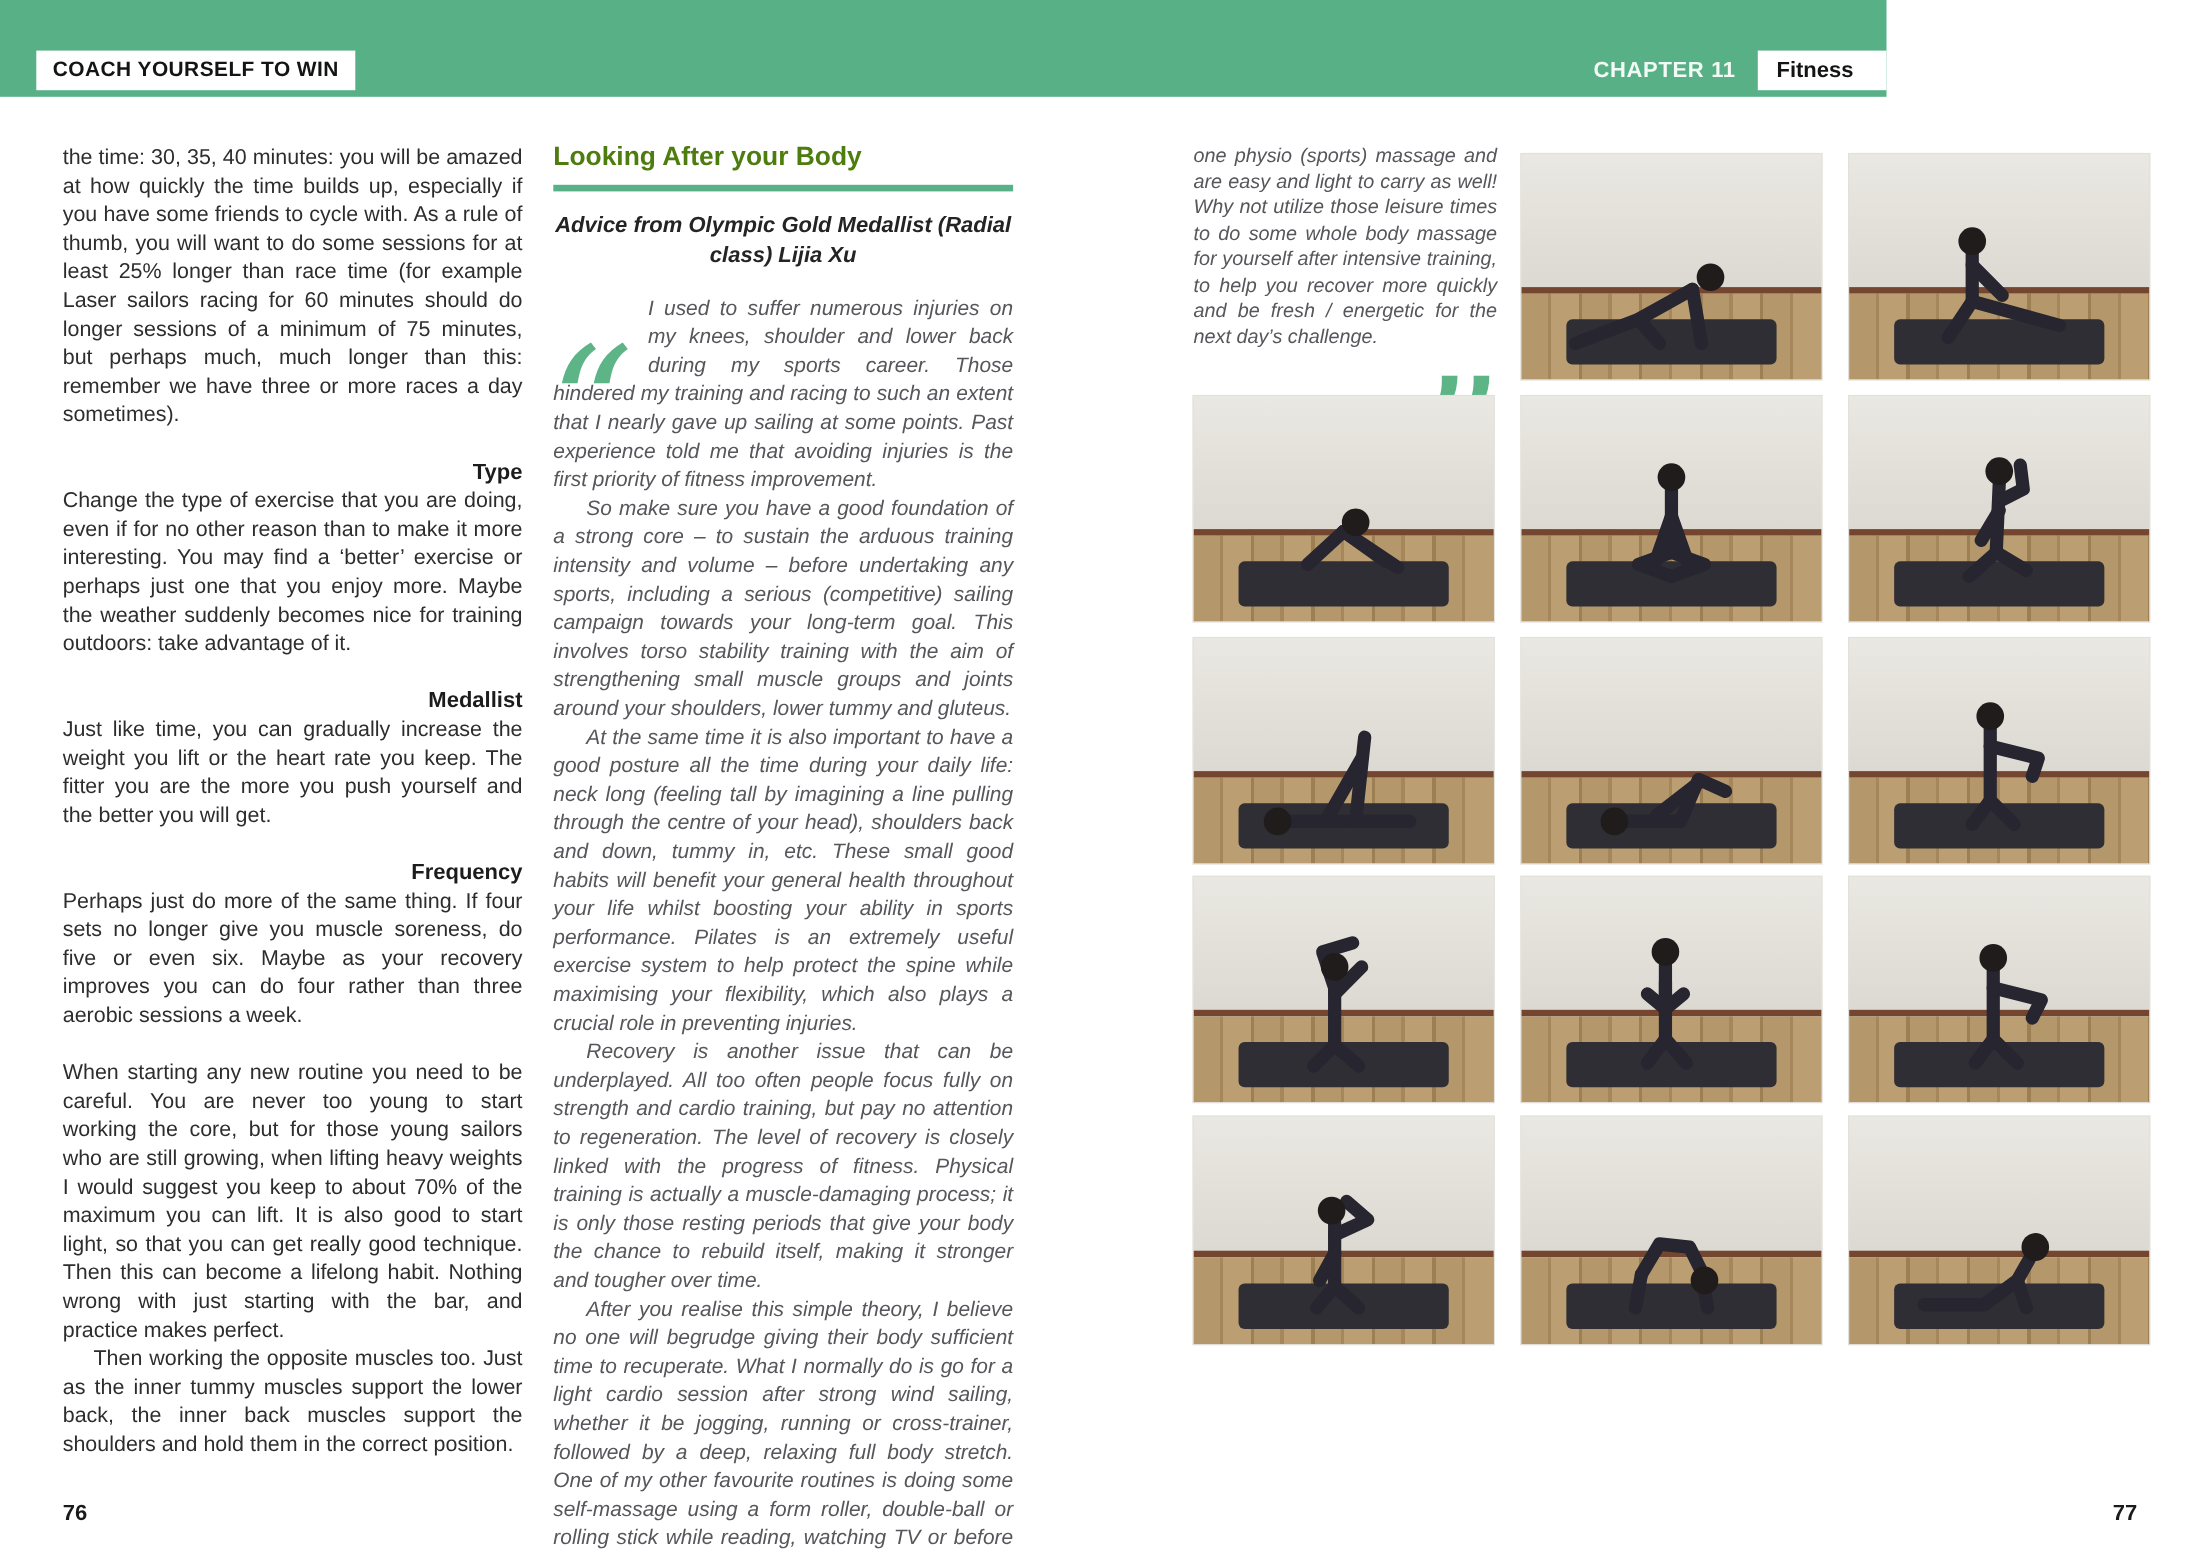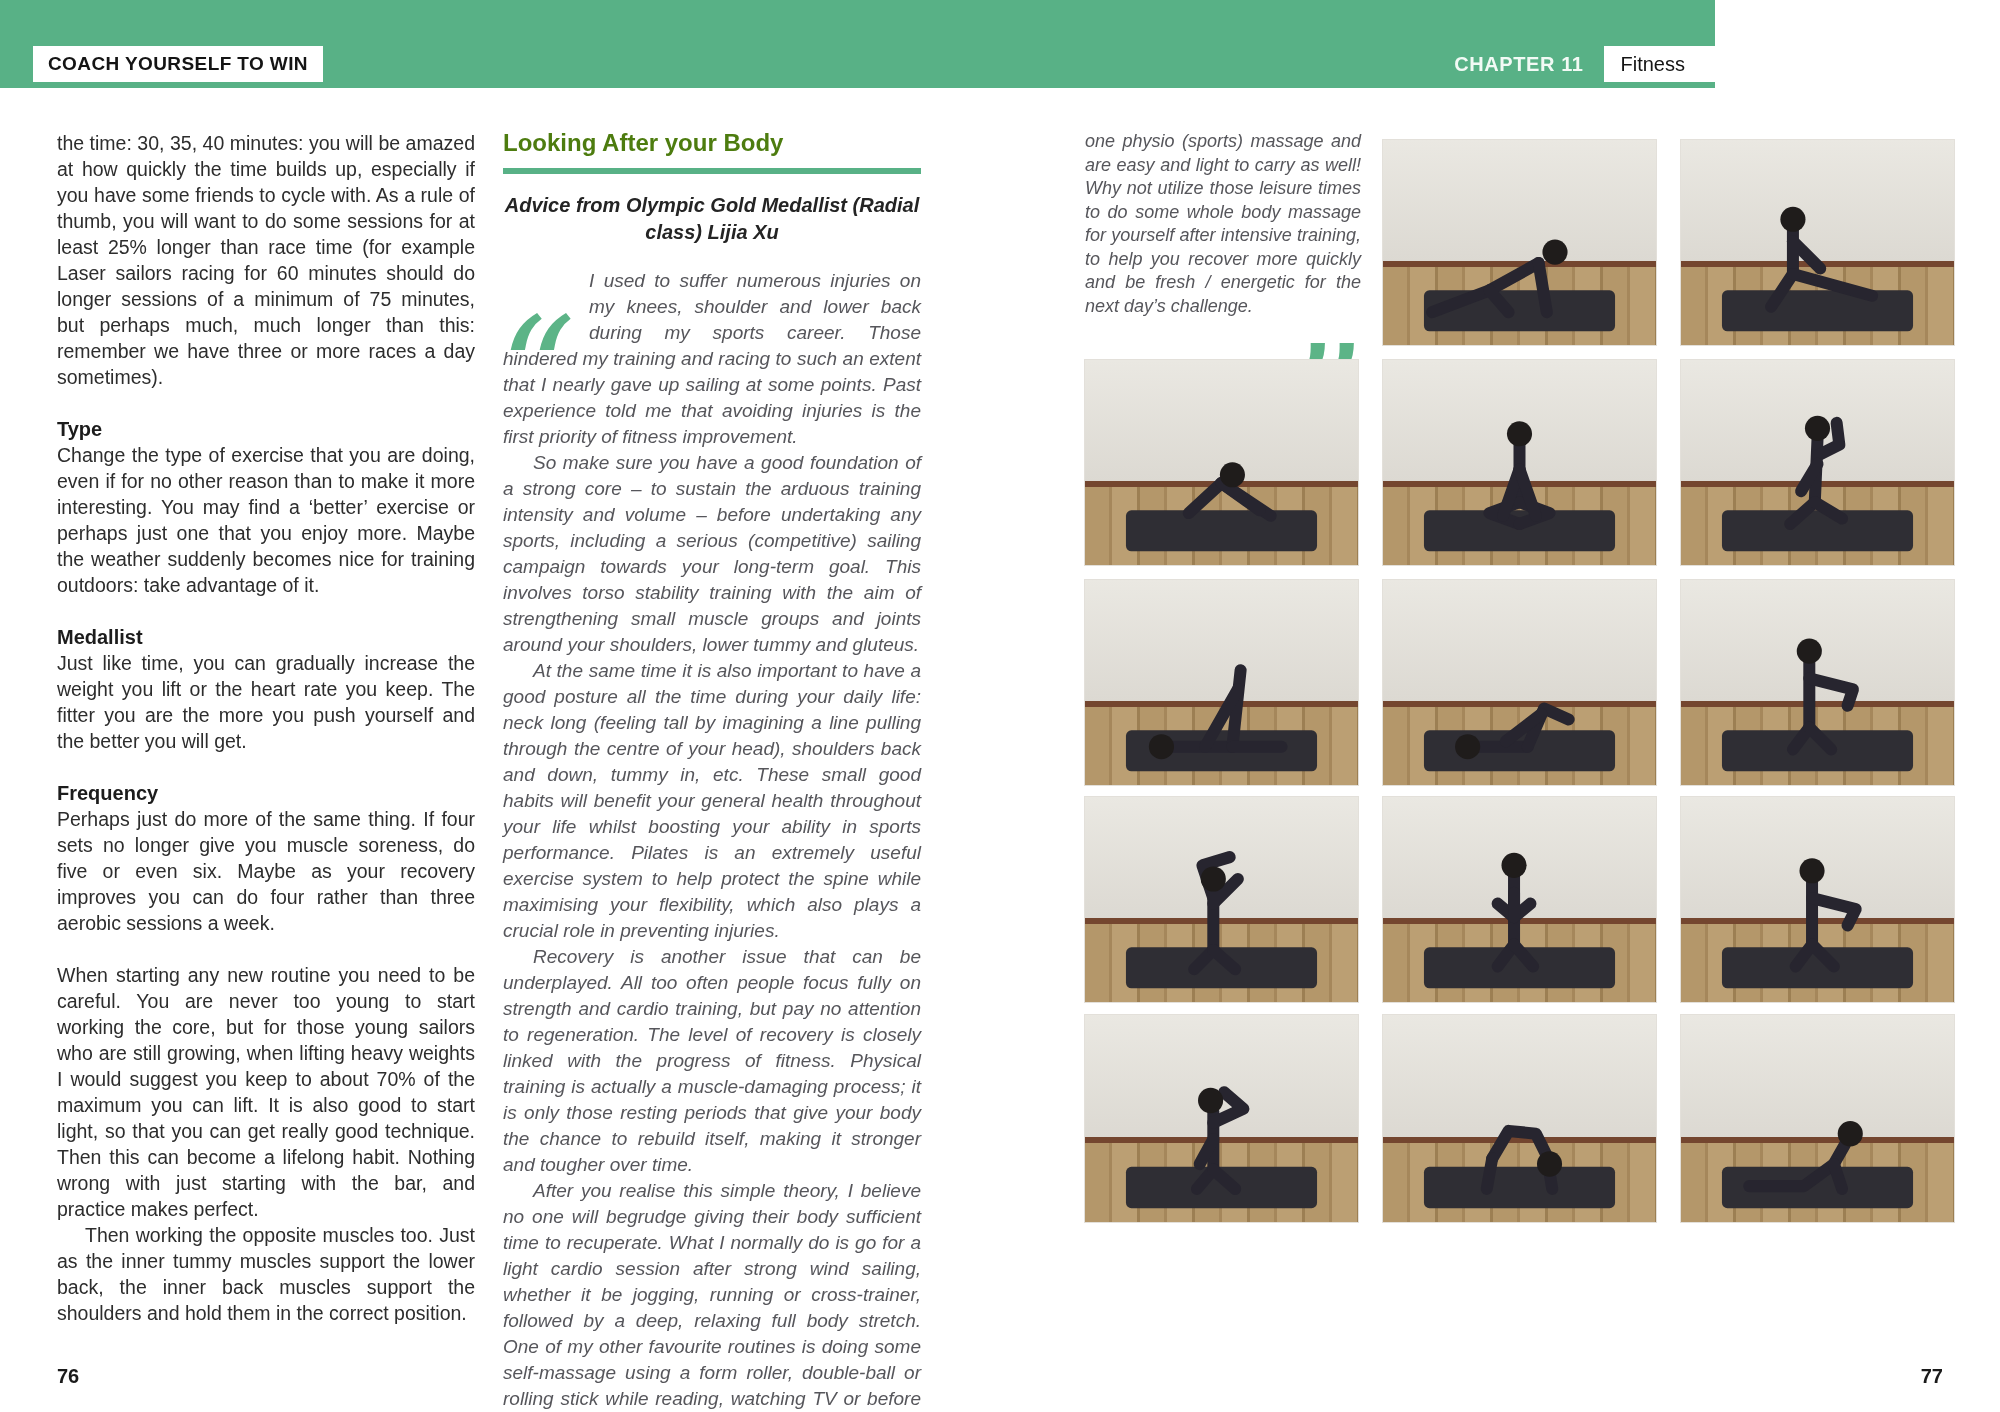--- a/index.html
+++ b/index.html
@@ -8,30 +8,30 @@
 
   
   .topbar{position:absolute;left:0;top:0;width:1715px;height:88px;}
   .brand-box{position:absolute;left:33px;top:46px;height:36px;background:#ffffff;
              display:flex;align-items:center;padding:0 15px;}
   .brand-box span{font-size:19px;font-weight:bold;letter-spacing:.4px;color:#141414;}
   .chapter-wrap{position:absolute;right:0;top:46px;height:36px;display:flex;align-items:center;}
   .chapter-num{font-size:20px;font-weight:bold;color:#f2faf5;letter-spacing:.6px;margin-right:20px;}
   .fitness-box{background:#ffffff;height:36px;display:flex;align-items:center;
                padding:0 30px 0 17px;}
-  .fitness-box span{font-size:20px;font-weight:normal;color:#141414;}
+  .fitness-box span{font-size:20px;font-weight:bold;color:#141414;}
 
   
   .col{position:absolute;text-align:justify;}
   #left-col{left:57px;top:130px;width:418px;font-size:19.5px;line-height:26px;}
   #mid-col{left:503px;top:130px;width:418px;font-size:19.5px;line-height:26px;}
   #right-col{left:1085px;top:130px;width:276px;font-size:18px;line-height:23.5px;}
 
   .para{margin:0;}
-  .sec-h{margin:26px 0 0 0;font-size:20px;font-weight:bold;color:#1c1c1c;text-align:left;}
+  .sec-h{margin:26px 0 0 0;font-size:20px;font-weight:bold;color:#1c1c1c;text-align:right;}
   .gap-top{margin-top:26px;}
   .indent{text-indent:28px;}
 
   
   .article-title{font-size:24px;font-weight:bold;color:#4d7c0f;text-align:left;margin:0 0 12px 0;}
   .rule{height:6px;background:#58b186;margin:0 0 18px 0;}
   .byline{font-size:20px;font-weight:bold;font-style:italic;color:#242424;
           text-align:center;line-height:27px;margin:0 0 22px 0;}
   .quote{font-style:italic;color:#56565b;font-size:19px;line-height:26px;margin:0;}
   .quote.indent{text-indent:30px;}

